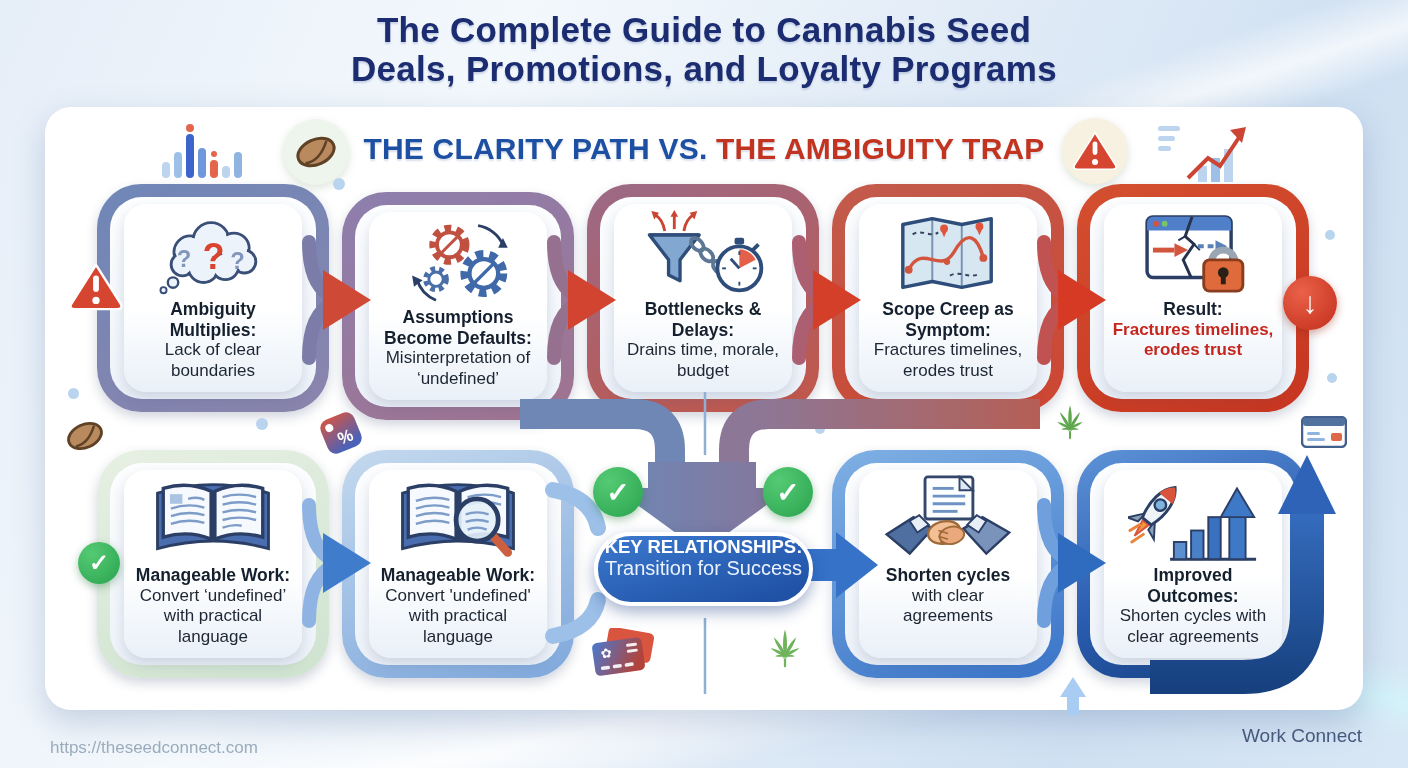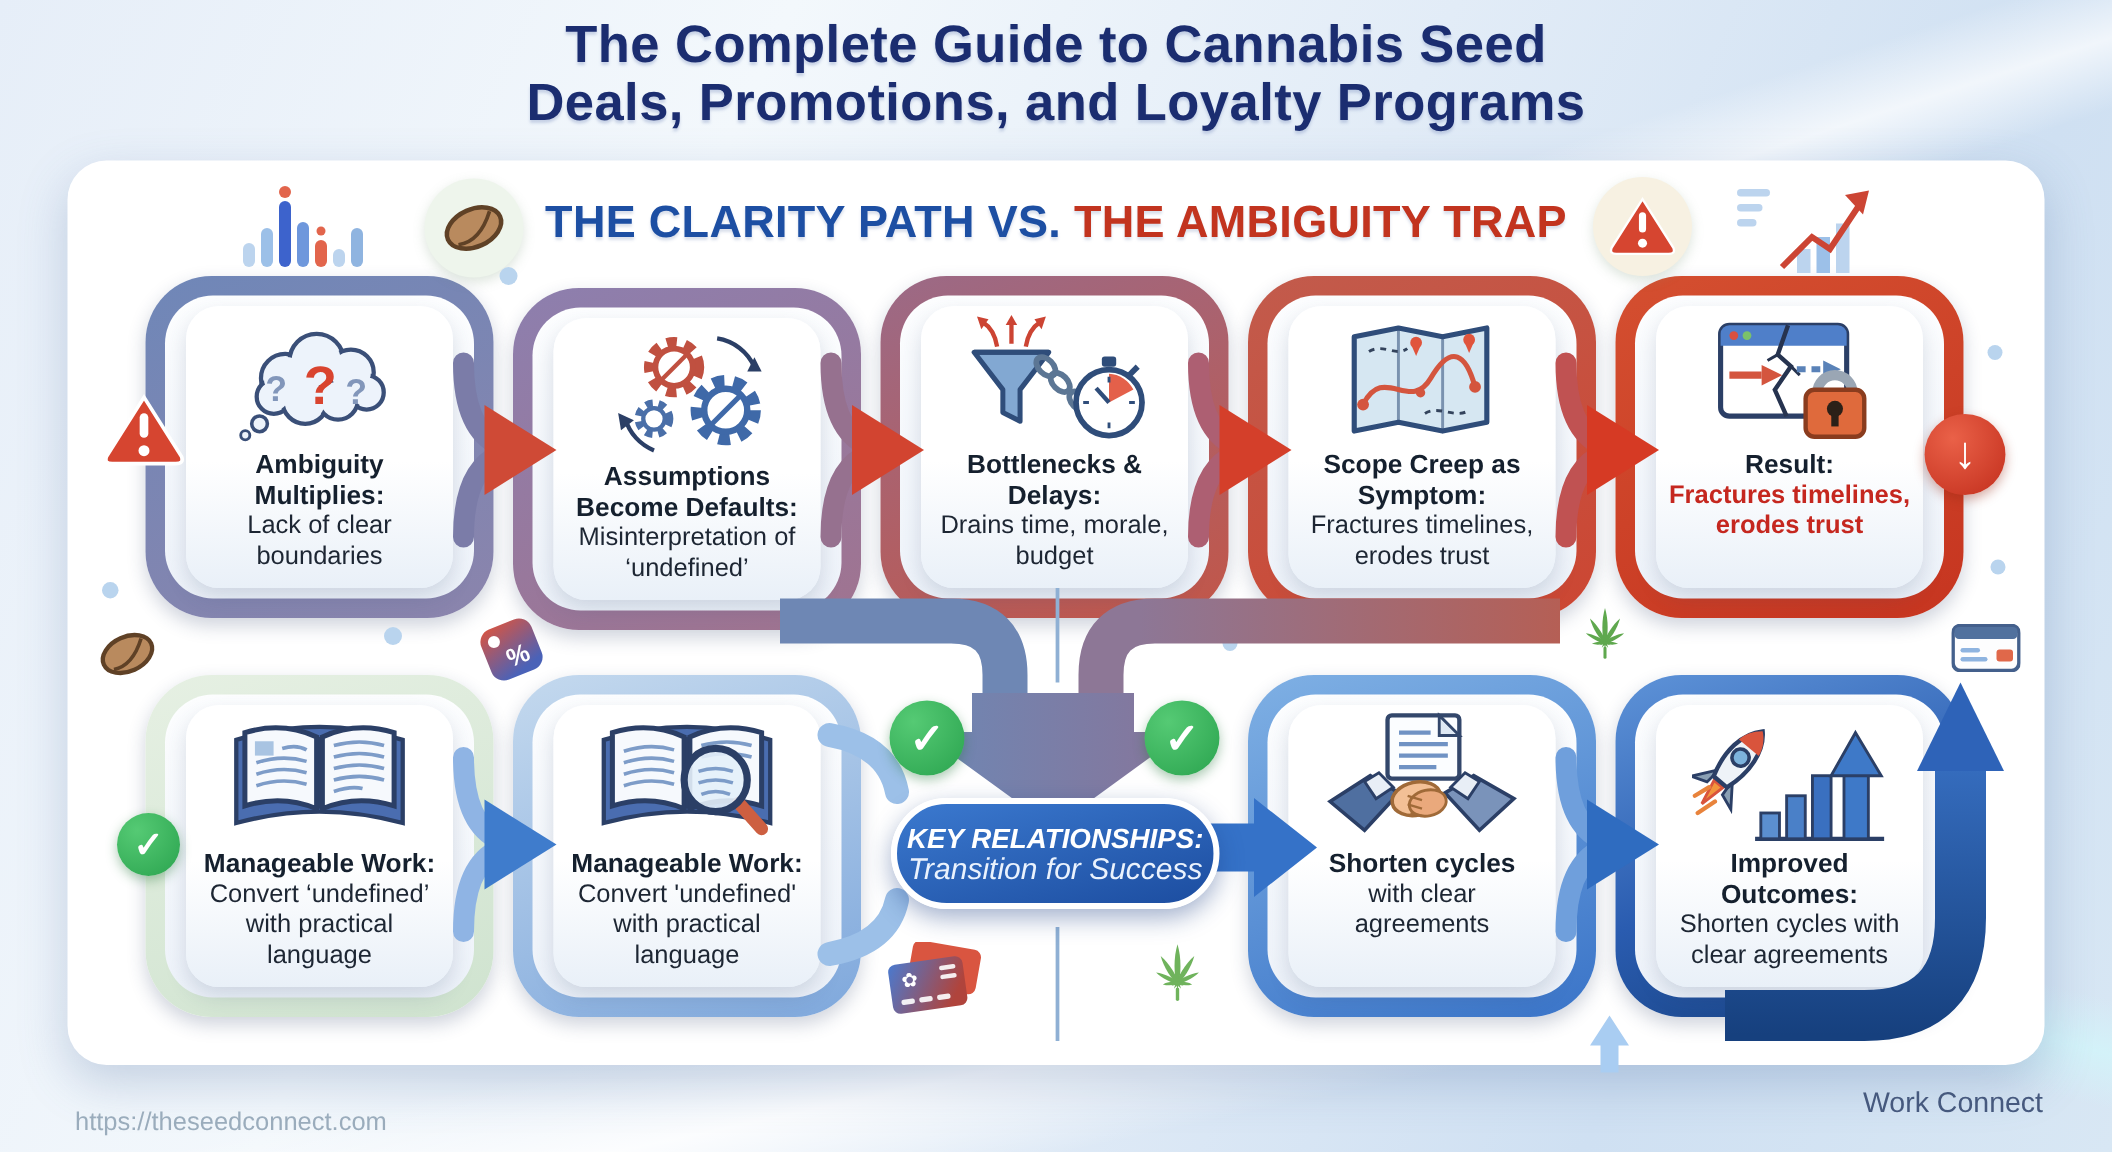--- a/index.html
+++ b/index.html
@@ -55,21 +55,21 @@
   .t5{background:linear-gradient(155deg,#d44f30,#c63520);}
   .b1{background:linear-gradient(160deg,#e6f0e3,#cfe3cf);}
   .b2{background:linear-gradient(160deg,#c4d9ee,#7fa8dc);}
   .b3{background:linear-gradient(160deg,#7fb0e4,#3a74c8);}
   .b4{background:linear-gradient(160deg,#5e93d8 0%,#2a5cb0 55%,#16407e 100%);}
 
   
   .pill{position:absolute;left:594px;top:532px;width:219px;height:74px;border-radius:40px;
     background:linear-gradient(165deg,#3b79cf,#1c4da0);border:4px solid #fff;box-sizing:border-box;
     box-shadow:0 6px 16px rgba(25,60,130,.4);z-index:6;
-    display:flex;flex-direction:column;align-items:center;justify-content:center;font-style:italic;}
+    display:flex;flex-direction:column;align-items:center;justify-content:flex-start;}
   .pill-title{color:#fff;font-weight:800;font-size:18.5px;line-height:22px;}
   .pill-sub{color:#eaf2fd;font-size:20px;line-height:21px;}
 
   
   .check{position:absolute;border-radius:50%;z-index:7;display:flex;align-items:center;justify-content:center;
     background:radial-gradient(circle at 32% 28%,#55ca74,#2aa34e);color:#fff;font-weight:bold;
     box-shadow:0 3px 8px rgba(40,120,60,.4);}
   .down-circle{position:absolute;left:1283px;top:276px;width:54px;height:54px;border-radius:50%;z-index:7;
     background:radial-gradient(circle at 35% 30%,#ea6148,#c22e1c);display:flex;align-items:center;justify-content:center;
     color:#fff;font-weight:bold;font-size:30px;box-shadow:0 3px 8px rgba(150,40,20,.4);}

